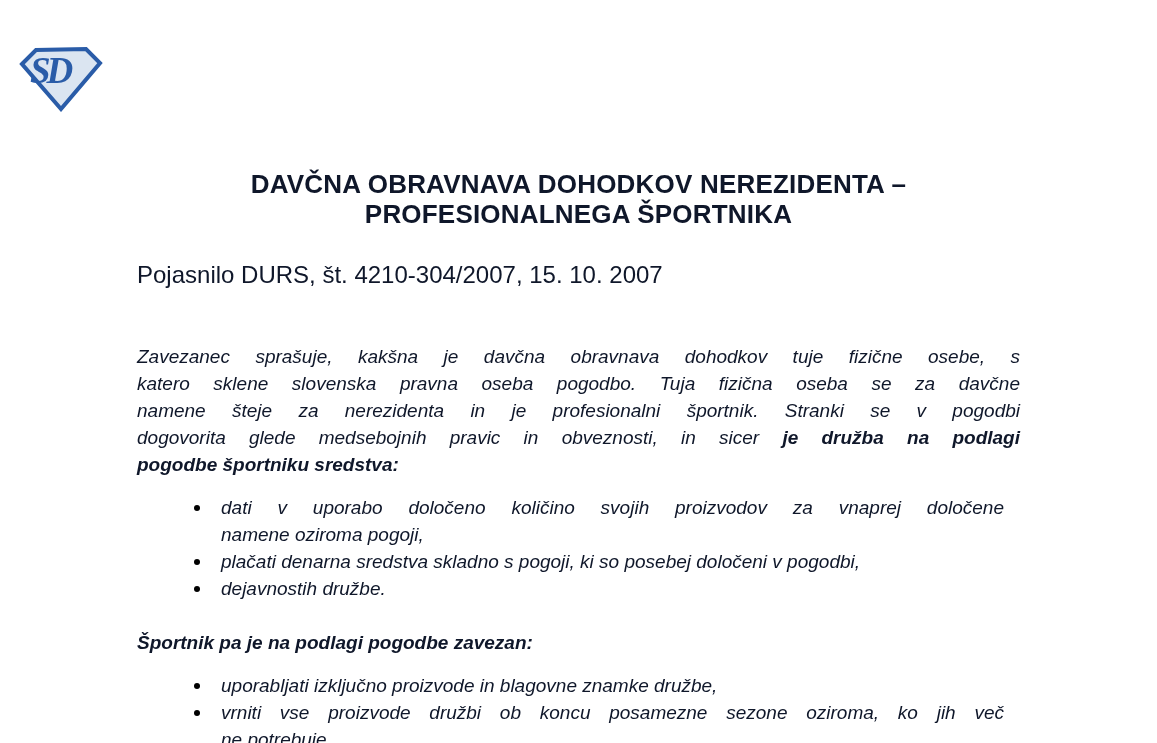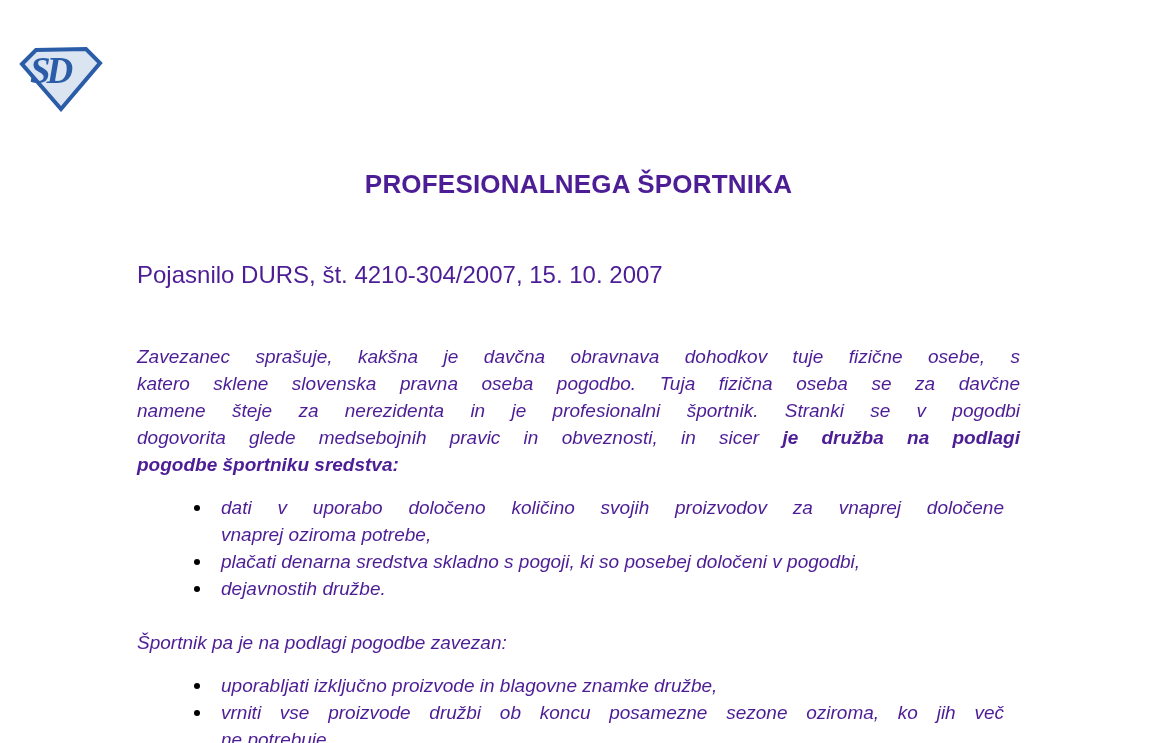--- a/index.html
+++ b/index.html
@@ -2,21 +2,21 @@
 <html><head>
 <meta charset="utf-8">
 <style>
   html, body { margin: 0; padding: 0; }
   .page {
     position: relative;
     width: 1157px;
     height: 743px;
     background: #ffffff;
     overflow: hidden;
-    color: #4c1d95;
+    color: #0f172a;
     font-family: "Liberation Sans", sans-serif;
   }
   .logo {
     position: absolute;
     left: 19px;
     top: 46px;
     width: 84px;
     height: 66px;
   }
   .title {
@@ -54,53 +54,54 @@
   .bullet-item { position: relative; padding-left: 68px; }
   .dot {
     position: absolute;
     left: 41px;
     top: 11px;
     width: 6px;
     height: 6px;
     border-radius: 50%;
     background: #000;
   }
-  .heading2 { font-weight: normal; margin-top: 27px; }
+  .heading2 { font-weight: bold; margin-top: 27px; }
 </style>
 </head>
 <body>
 
 <div class="page">
 
   <div class="logo">
     <svg viewBox="0 0 84 66" width="84" height="66">
       <polygon points="3,18 17,4 67,3 81,17 42,63" fill="#dbe5f1" stroke="#2a5ca8" stroke-width="4" stroke-linejoin="miter"></polygon>
       <text x="11" y="37" font-size="37" font-style="italic" font-weight="bold" fill="#2a5ca8" font-family="Liberation Serif, serif" letter-spacing="-4">SD</text>
     </svg>
   </div>
 
   <div class="title">
+    <div>DAVČNA OBRAVNAVA DOHODKOV NEREZIDENTA –</div>
     <div>PROFESIONALNEGA ŠPORTNIKA</div>
   </div>
 
   <div class="subtitle">Pojasnilo DURS, št. 4210-304/2007, 15. 10. 2007</div>
 
   <div class="bodycol">
     <div>
         <div class="tline just"><span>Zavezanec sprašuje, kakšna je davčna obravnava dohodkov tuje fizične osebe, s</span></div>
         <div class="tline just"><span>katero sklene slovenska pravna oseba pogodbo. Tuja fizična oseba se za davčne</span></div>
         <div class="tline just"><span>namene šteje za nerezidenta in je profesionalni športnik. Stranki se v pogodbi</span></div>
         <div class="tline just"><span>dogovorita glede medsebojnih pravic in obveznosti, in sicer </span><span class="b">je družba na podlagi</span></div>
         <div class="tline"><span class="b">pogodbe športniku sredstva:</span></div>
       </div>
     <ul class="blist">
         <li class="bullet-item">
           <span class="dot"></span>
           <div class="tline just"><span>dati v uporabo določeno količino svojih proizvodov za vnaprej določene</span></div>
-          <div class="tline"><span>vnaprej oziroma potrebe,</span></div>
+          <div class="tline"><span>namene oziroma pogoji,</span></div>
         </li>
         <li class="bullet-item">
           <span class="dot"></span>
           <div class="tline"><span>plačati denarna sredstva skladno s pogoji, ki so posebej določeni v pogodbi,</span></div>
         </li>
         <li class="bullet-item">
           <span class="dot"></span>
           <div class="tline"><span>dejavnostih družbe.</span></div>
         </li>
       </ul>

